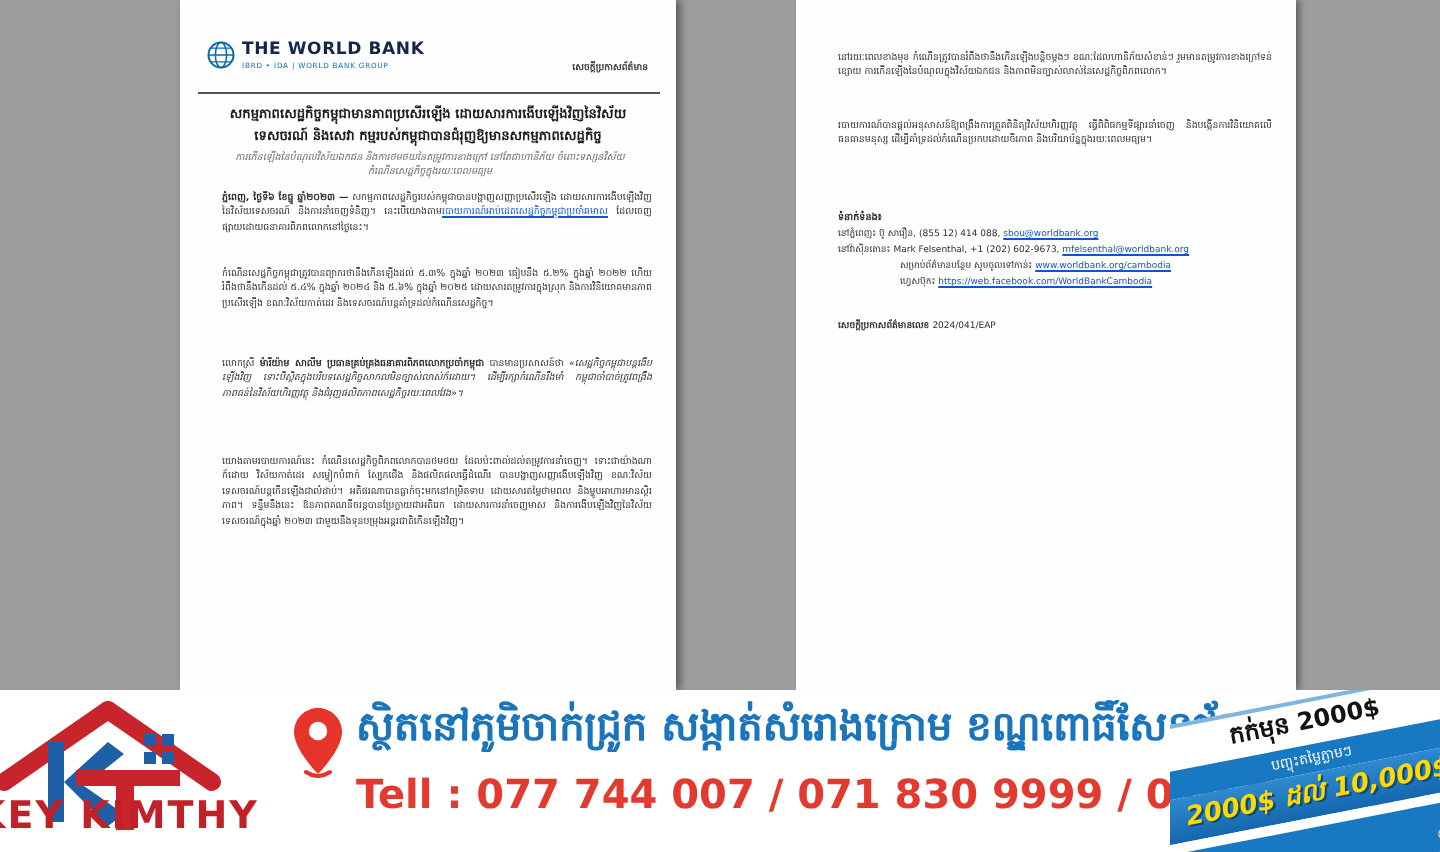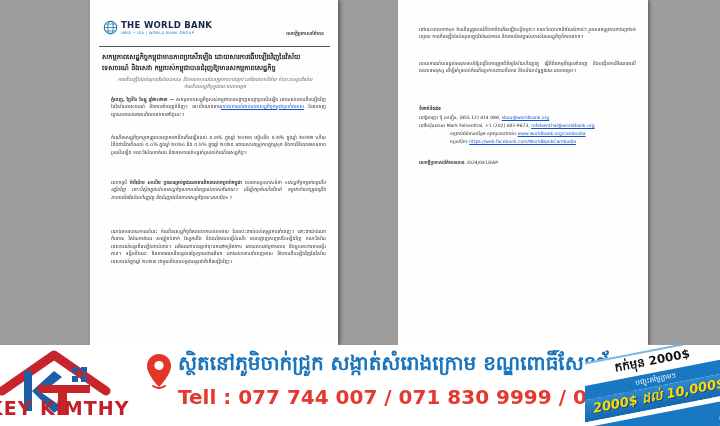--- a/index.html
+++ b/index.html
@@ -13,21 +13,21 @@
 
   .wb-header{position:absolute;top:20px;left:13px;right:10px;height:26px;}
   .wb-logo{display:flex;align-items:center;gap:3px;}
   .wb-logo svg{width:15px;height:15px;}
   .wb-brand{font-size:8.5px;font-weight:bold;color:#14264a;letter-spacing:.3px;line-height:10px;}
   .wb-sub{font-size:3.6px;color:#0071bc;letter-spacing:.4px;margin-top:1px;}
   .doc-type{position:absolute;right:4px;top:11px;font-size:4.6px;font-weight:bold;color:#3a3a3a;}
   .wb-rule{position:absolute;top:46px;left:9px;right:8px;border:none;border-top:1.2px solid #555;margin:0;}
 
   .headline{position:absolute;top:52px;left:12px;right:12px;font-size:6.6px;font-weight:bold;
-            color:#1c1c1c;text-align:left;line-height:1.6;}
+            color:#1c1c1c;text-align:center;line-height:1.6;}
   .subtitle{position:absolute;top:76px;left:22px;right:20px;font-size:4.8px;font-style:italic;
             color:#6a6a6a;text-align:center;line-height:1.55;}
 
   .body-para{position:absolute;left:21px;right:12px;margin:0;font-size:4.7px;line-height:1.58;
              color:#2e2e2e;text-align:justify;}
   .doc-link{color:#1155cc;text-decoration:underline;cursor:pointer;}
   .bold{font-weight:bold;}
   .ital{font-style:italic;}
 
   .pr-p1{top:96px;}  .pr-p2{top:134px;}  .pr-p3{top:179px;}  .pr-p4{top:228px;}

